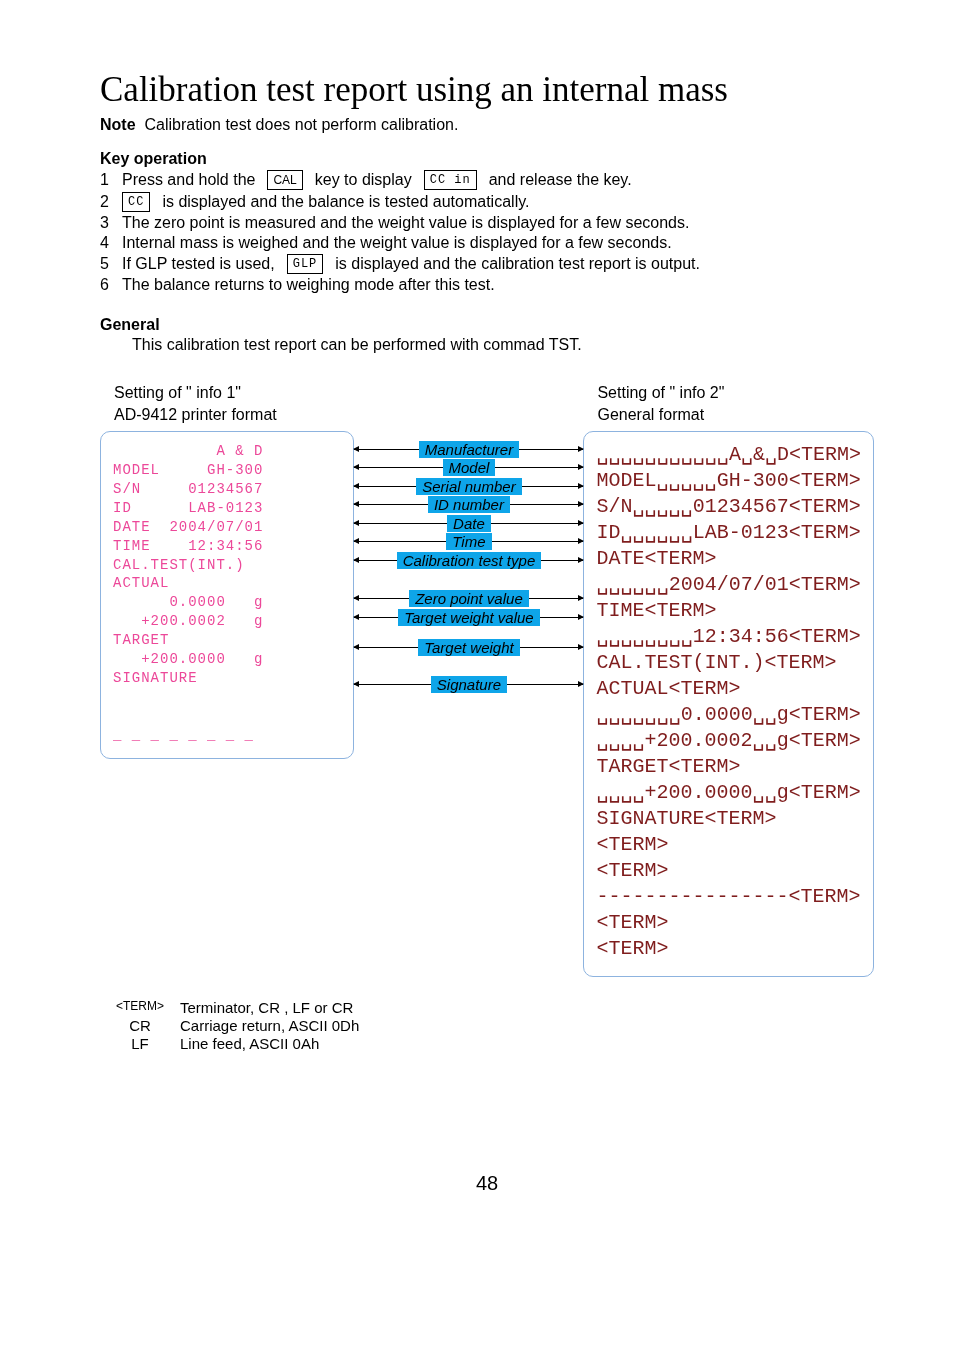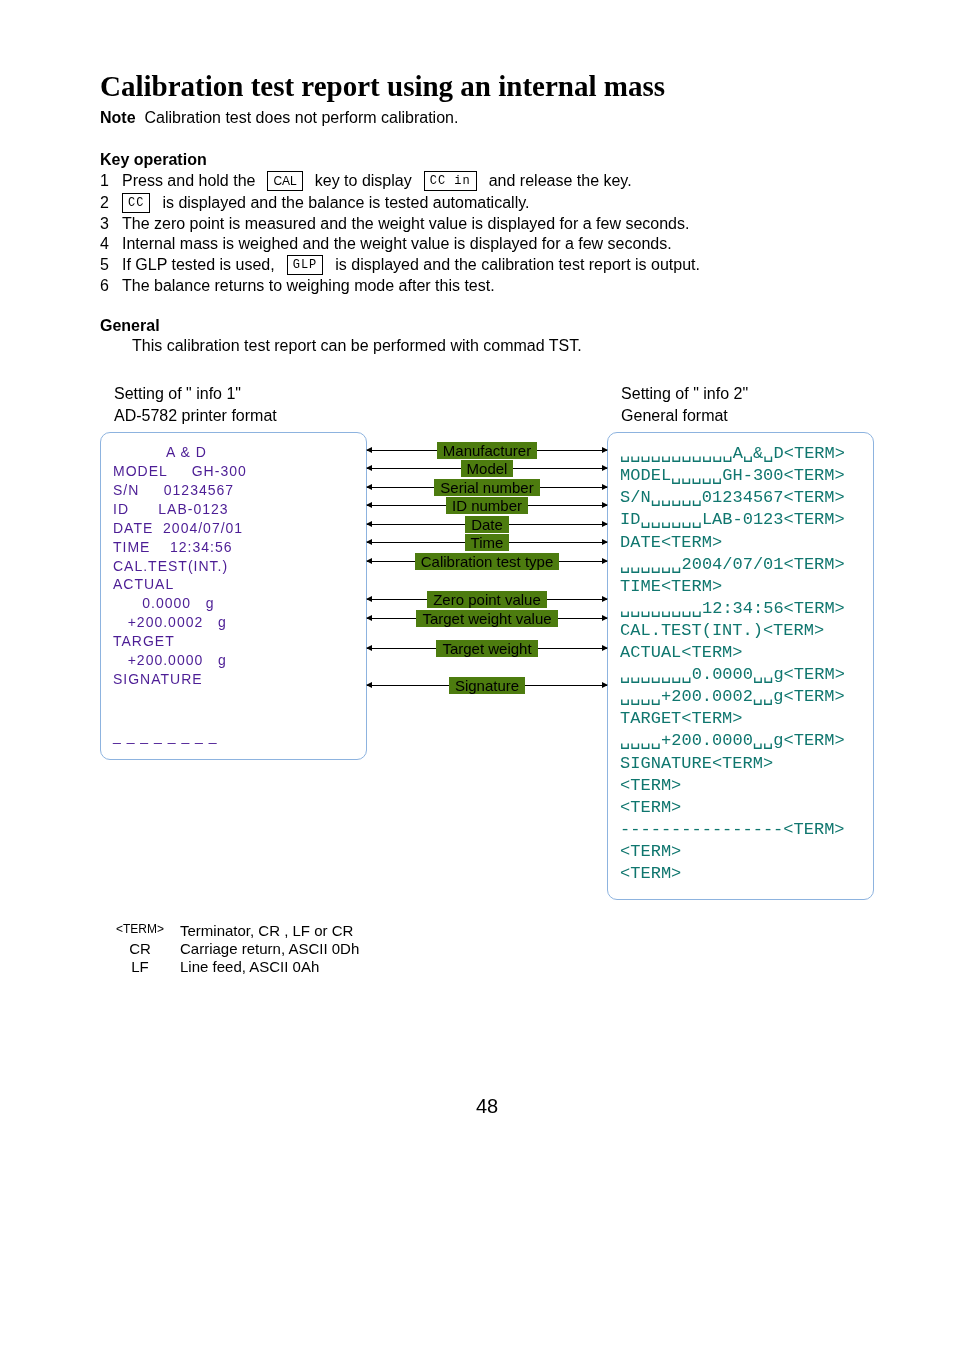--- a/index.html
+++ b/index.html
@@ -7,25 +7,25 @@
     font-size: 16px;
     color: #000;
     background: #fff;
     margin: 0;
     padding: 70px 80px 40px 100px;
     width: 954px;
     box-sizing: border-box;
   }
   h1 {
     font-family: "Comic Sans MS", "Comic Sans", cursive;
-    font-size: 29px;
-    font-weight: bold;
+    font-size: 35px;
+    font-weight: normal;
     margin: 0 0 6px 0;
   }
-  .note-line { margin-bottom: 24px; }
+  .note-line { margin-bottom: 16px; }
   .note-line b { font-weight: bold; }
   .section-head {
     font-weight: bold;
     margin-bottom: 2px;
   }
   .keyop { margin-bottom: 14px; }
   .keyop-row { display: flex; align-items: center; margin-bottom: 2px; }
   .keyop-num { width: 22px; flex-shrink: 0; }
   .keyop-text { display: flex; align-items: center; flex-wrap: wrap; gap: 12px; }
   .box {
@@ -59,51 +59,52 @@
   }
   .panel {
     border: 1px solid #8db3df;
     border-radius: 10px;
     padding: 10px 12px 14px 12px;
     margin-top: 6px;
     min-height: 310px;
     box-sizing: border-box;
   }
   .panel-left {
-    font-family: Liberation Sans, sans-serif;
-    color: #4c1d95;
+    font-family: Liberation Mono, monospace;
+    color: #ec4899;
     font-size: 14px;
     white-space: pre;
     letter-spacing: 1px;
     line-height: 1.35;
   }
   .panel-right {
     font-family: "Courier New", monospace;
-    color: #0f766e;
-    font-size: 17px;
+    color: #7f1d1d;
+    font-size: 20px;
     white-space: pre;
     line-height: 1.3;
   }
   .mid {
     flex: 0.9;
     font-size: 15px;
     padding-top: 58px;
   }
   .mid-row {
     display: flex;
     align-items: center;
     justify-content: center;
     height: 18.5px;
     position: relative;
   }
   .mid-label {
     padding: 0 6px;
     white-space: nowrap;
-    background: #4d7c0f;
+    background: #0ea5e9;
     z-index: 2;
+    font-style: italic;
   }
   .arrow-l, .arrow-r {
     flex: 1;
     height: 1px;
     background: #000;
     position: relative;
   }
   .arrow-l::before {
     content: "";
     position: absolute;
@@ -202,21 +203,21 @@
 
 <div class="command">
   <div class="section-head">General</div>
   <div class="indent">This calibration test report can be performed with commad TST.</div>
 </div>
 
 <div class="diagram">
   <div class="col">
     <div class="col-title">
       <span>Setting of " info 1"</span><br>
-      <span>AD-5782 printer format</span>
+      <span>AD-9412 printer format</span>
     </div>
     <div class="panel panel-left">           A &amp; D
 MODEL     GH-300
 S/N     01234567
 ID      LAB-0123
 DATE  2004/07/01
 TIME    12:34:56
 CAL.TEST(INT.)
 ACTUAL
       0.0000   g

